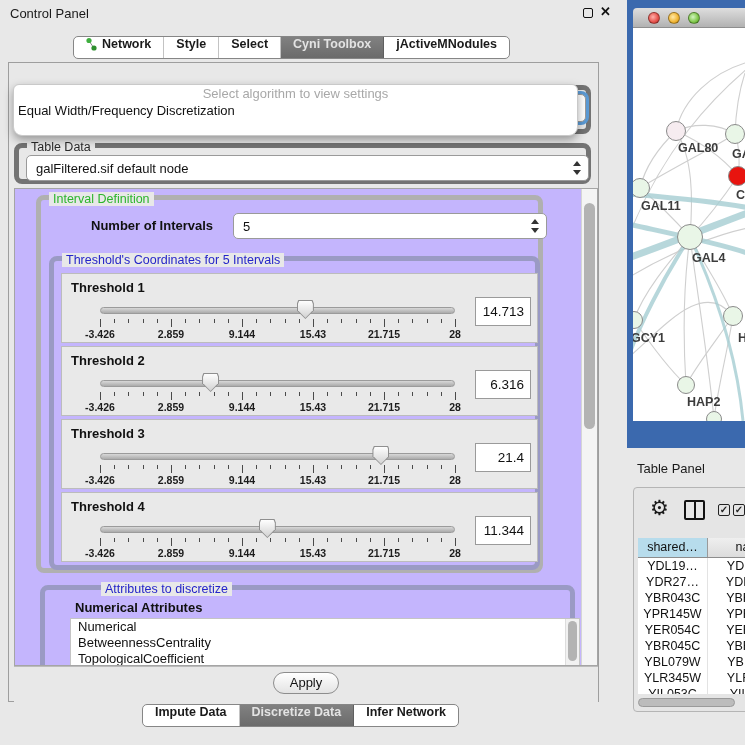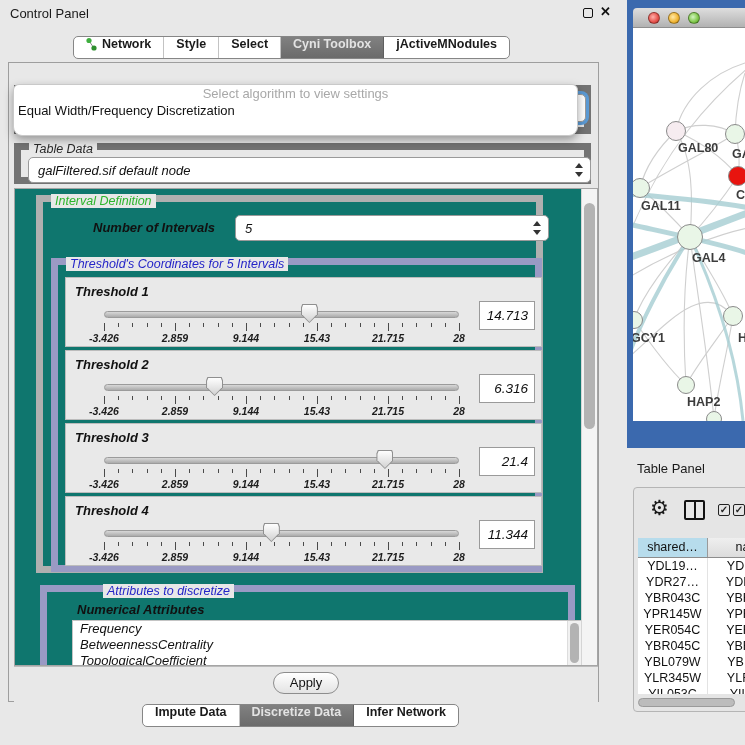--- a/index.html
+++ b/index.html
@@ -18,21 +18,21 @@
   .tabbar .tab { display:flex; gap:5px; padding:0 12px; font-size:12.5px;
     font-weight:600; color:#1a1a1a; border-right:1px solid #c3c3c3; cursor:default; white-space:nowrap; }
   .tabbar .tab:last-child { border-right:none; }
   .tabbar .tab.sel { background:linear-gradient(#818181,#6b6b6b); color:#e3e3e3; border-right-color:#5f5f5f; }
   #top-tabs { left:73px; top:36px; }
   #bottom-tabs { left:142px; top:704px; }
 
   .frame { position:absolute; left:8px; top:62px; width:591px; height:640px;
     border:1px solid #9e9e9e; background:#e8e8e8; }
 
-  .groupbox { position:absolute; border:7px solid #737373; border-radius:0;font-style:italic; }
+  .groupbox { position:absolute; border:5px solid #737373; border-radius:8px; }
   .groupbox > .gb-title { position:absolute; top:-8px; left:8px; background:#e8e8e8;
     padding:0 4px; font-size:12.5px; line-height:14px; white-space:nowrap; }
 
   .combo { position:absolute; background:#fff; border:1px solid #9a9a9a; border-radius:5px;
     font-size:13px; color:#111; }
   .combo .combo-text { position:absolute; left:9px; top:50%; transform:translateY(-50%); }
   .spinner { position:absolute; right:7px; top:50%; transform:translateY(-50%); width:9px; height:14px; }
   .spinner .up { position:absolute; top:0; left:1px; width:0; height:0;
     border-left:4px solid transparent; border-right:4px solid transparent; border-bottom:5px solid #333; }
   .spinner .dn { position:absolute; bottom:0; left:1px; width:0; height:0;
@@ -41,21 +41,21 @@
   
   .popup { position:absolute; left:13px; top:84px; width:565px; height:52px; background:#fff;
     border:1px solid #c9c9c9; border-radius:6px 6px 9px 9px;
     box-shadow:0 4px 10px rgba(0,0,0,.35); z-index:20; overflow:hidden; }
   .popup .opt { height:17px; line-height:17px; font-size:13px; padding-left:4px; }
   .popup .opt.placeholder { color:#a8a8a8; text-align:center; padding-left:0; }
   .popup .opt.boldopt { font-weight:bold; }
 
   
   .scrollpane { position:absolute; left:14px; top:188px; width:584px; height:478px;
-    border:1px solid #a5a5a5; background:#0f766e; overflow:hidden; }
+    border:1px solid #a5a5a5; background:#c4b5fd; overflow:hidden; }
   .vscroll { position:absolute; top:0; bottom:0; width:16px; background:#f4f4f4; border-left:1px solid #d5d5d5; }
   .vscroll .thumb-v { position:absolute; left:2px; width:11px; background:#b3b3b3; border-radius:6px; }
 
   
   .thr-panel { position:relative; width:477px; height:70px; margin:0 0 3px 0;
     border:1px solid #bcbcbc; background:#e9e9e9; }
   .thr-label { position:absolute; left:9px; top:6px; font-size:13px; font-weight:bold; color:#111; }
   .slider-zone { position:absolute; left:38px; top:30px; width:355px; height:38px; }
   .track { position:absolute; left:0; top:3px; width:100%; height:7px; border:1px solid #9b9b9b;
     border-radius:4px; background:linear-gradient(#d8d8d8,#ababab); }
@@ -381,21 +381,21 @@
             </div>
           </div>
       </div>
     </div>
 
     <div class="groupbox" style="left:25px; top:396px; width:535px; height:95px; border-color:#9a9ac4;">
       <span class="gb-title" style="color:#2525c8;margin-left:48px;">Attributes to discretize</span>
       <span class="noi-label" style="left:7px; top:10px;padding-left:23px;">Numerical Attributes</span>
       <div class="attr-list" style="left:25px; top:28px; width:510px; height:52px;">
         <div id="attr-items">
-            <div class="attr-item">Frequency</div>
+            <div class="attr-item">Numerical</div>
             <div class="attr-item">BetweennessCentrality</div>
             <div class="attr-item">TopologicalCoefficient</div>
           </div>
         <div class="attr-scroll">
             <div class="thumb-v"></div>
           </div>
       </div>
     </div>
 
     <div class="vscroll" style="right:0;">

